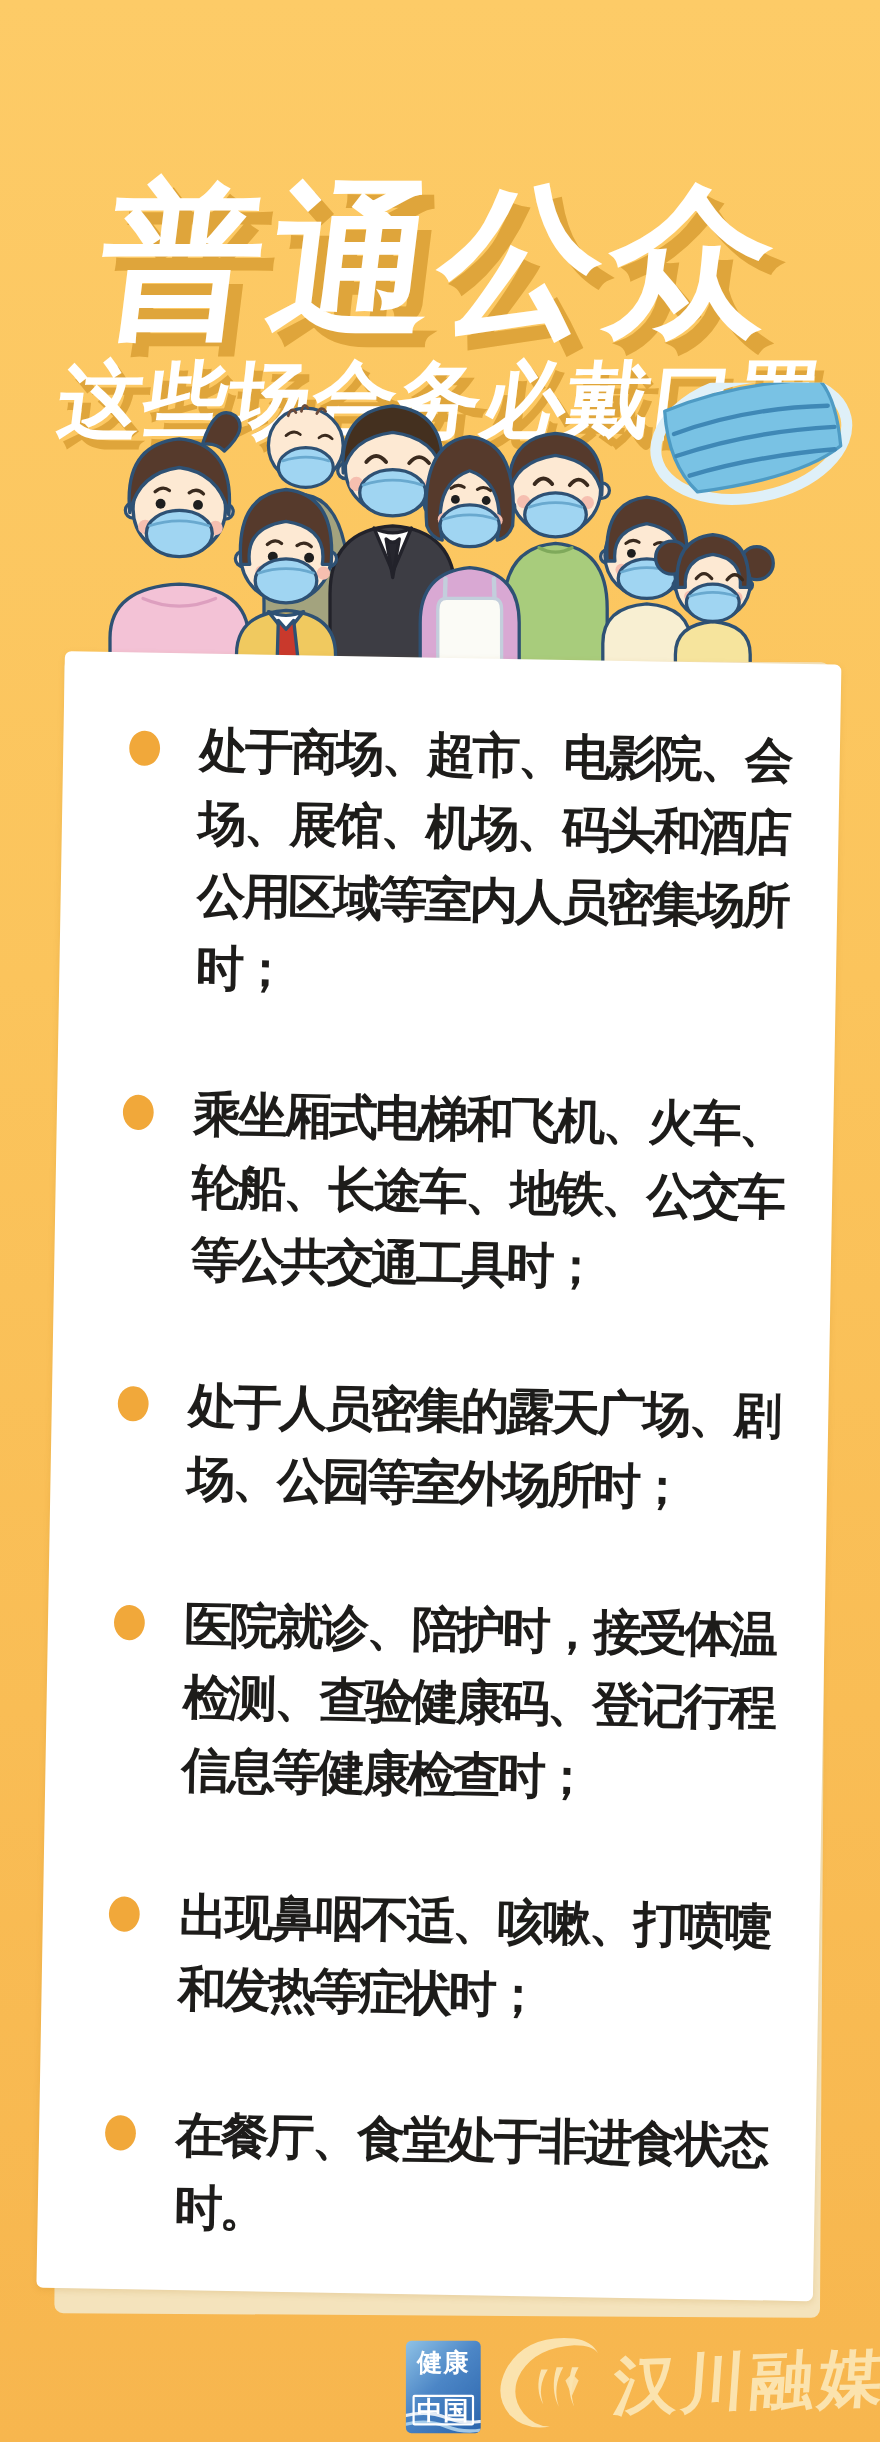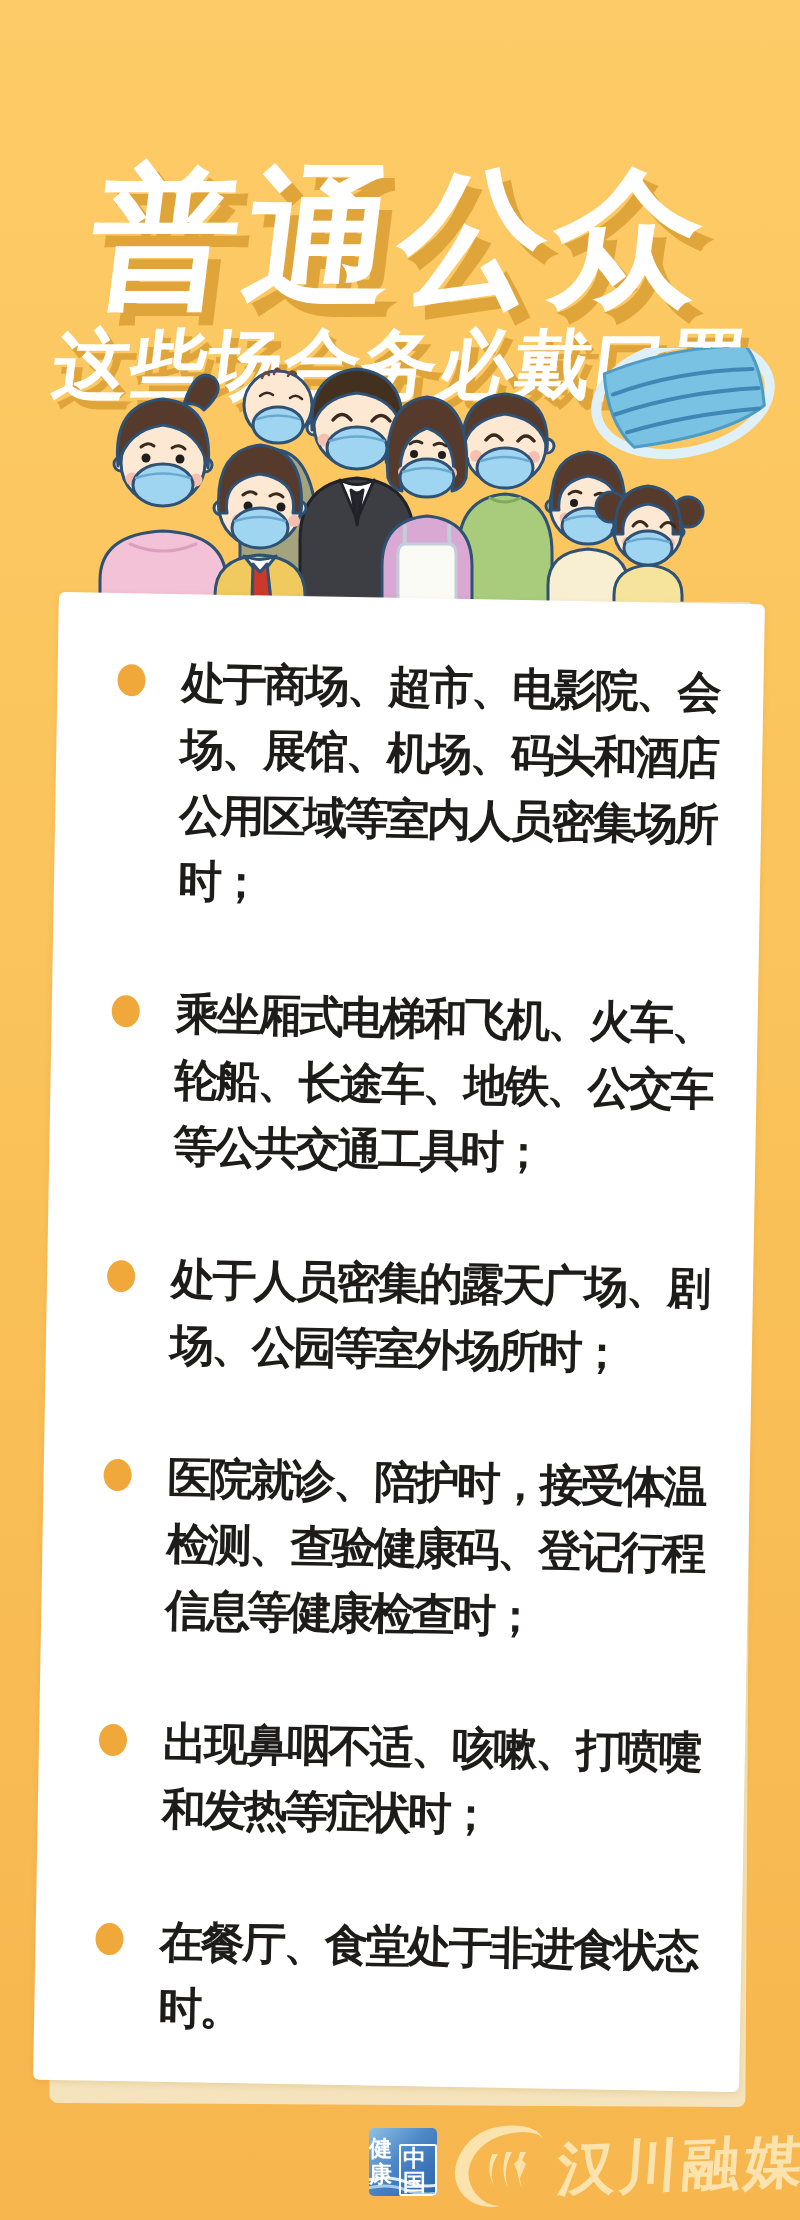--- a/index.html
+++ b/index.html
@@ -51,24 +51,24 @@
     text-align:justify;text-justify:inter-ideograph;
     margin:0 0 67px 0;
   }
   .rules li .dot{
     position:absolute;left:-64px;top:15px;width:28px;height:32px;
     border-radius:50%;background:#F1A83A;
   }
 
   
   .hc-logo{
-    position:absolute;left:369px;top:2128px;width:68px;height:68px;
+    position:absolute;left:369px;top:2128px;width:68px;height:84px;
     border-radius:5px;overflow:hidden;
     background:linear-gradient(135deg,#8FC2E6 0%,#4C86C6 45%,#2A64AC 100%);
-    display:flex;flex-direction:row;align-items:center;justify-content:center;
+    display:flex;flex-direction:column;align-items:center;justify-content:center;
     color:#fff;font-weight:700;font-size:23px;line-height:1.12;letter-spacing:1px;
   }
   .hc-logo .waves{position:absolute;left:-8px;bottom:-2px;width:90px;height:26px;}
   .hc-logo .l2{border:2px solid #fff;border-radius:2px;padding:0 2px;line-height:1.05;margin-top:16px;}
   .hc-logo span{position:relative;z-index:2;}
 
   .hanchuan{
     position:absolute;left:448px;top:2118px;height:96px;
     display:flex;align-items:center;gap:10px;color:#FBE3AE;
   }

